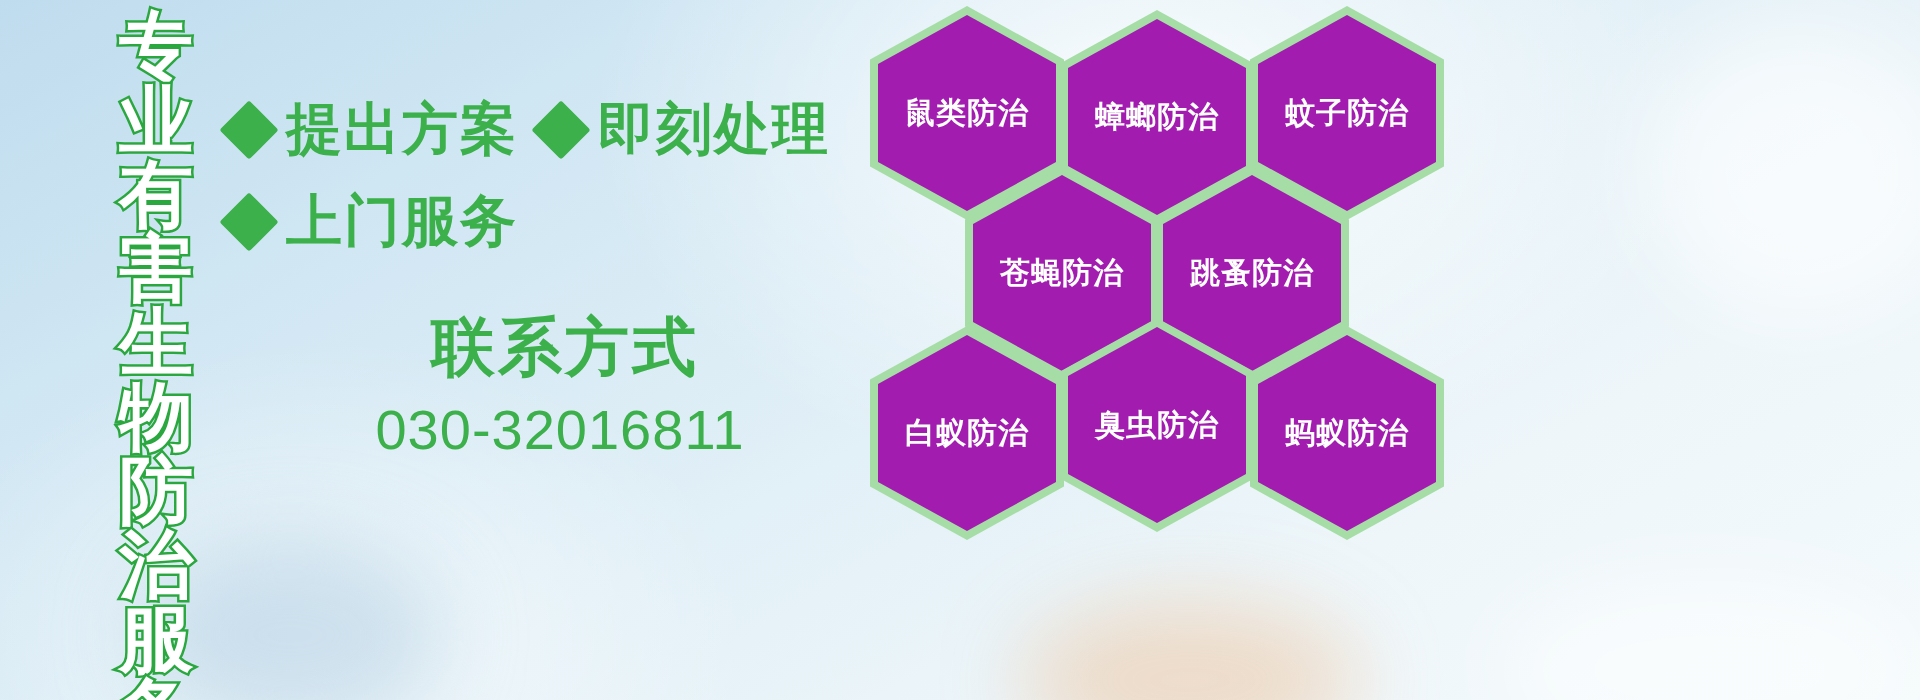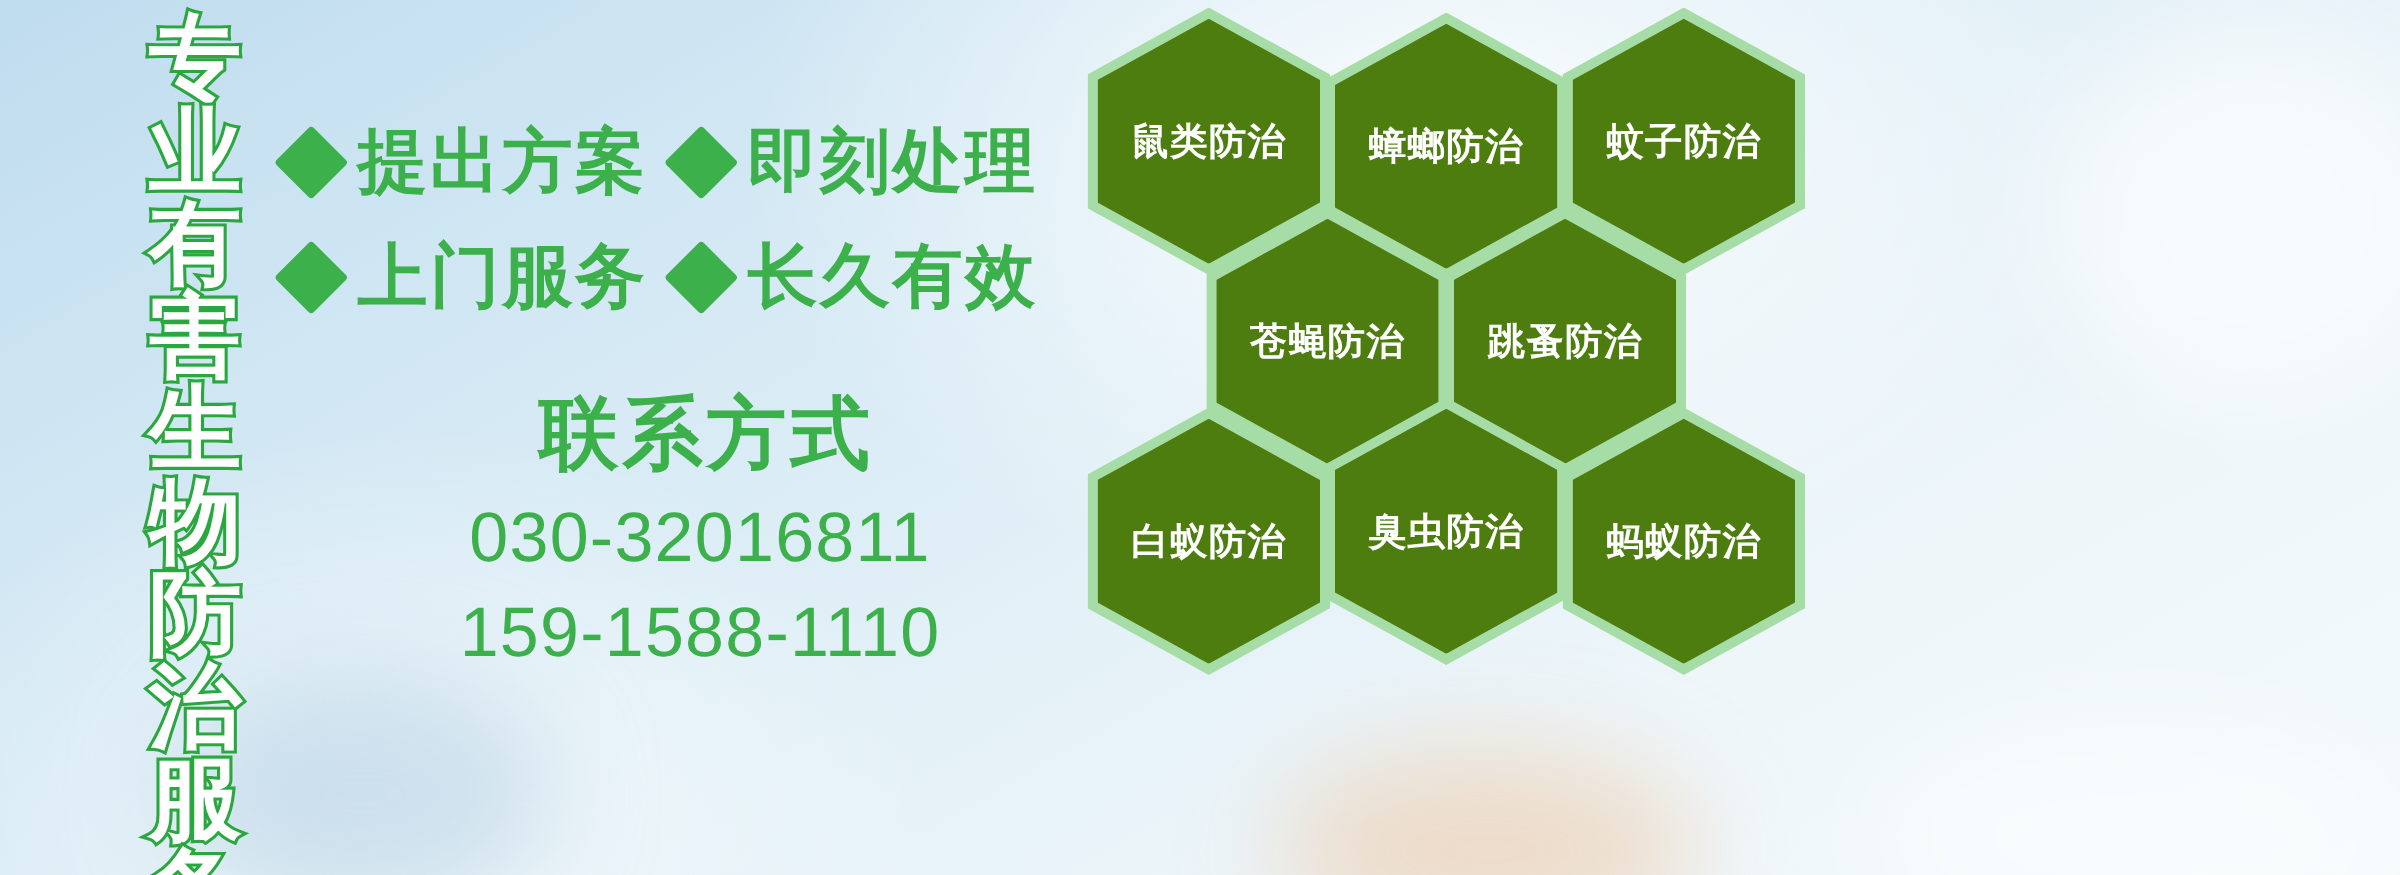--- a/index.html
+++ b/index.html
@@ -64,21 +64,21 @@
   
   #honeycomb{position:absolute;left:856px;top:0px;width:620px;height:580px;}
   .hex{
     position:absolute;width:194px;height:214px;
     display:flex;align-items:center;justify-content:center;
     background:#a6dda6;
     clip-path:polygon(50% 0%,100% 25%,100% 75%,50% 100%,0% 75%,0% 25%);
   }
   .hex .inner{
     position:absolute;left:8px;top:9px;width:178px;height:196px;
-    background:#4d7c0f;
+    background:#a21caf;
     clip-path:polygon(50% 0%,100% 25%,100% 75%,50% 100%,0% 75%,0% 25%);
     display:flex;align-items:center;justify-content:center;
   }
   .hex .lbl{
     position:relative;z-index:2;color:#ffffff;font-size:30px;font-weight:bold;
     letter-spacing:1px;white-space:nowrap;
   }
   
   .h1{left:14px;top:6px;}
   .h2{left:204px;top:10px;}
@@ -125,31 +125,26 @@
         <span class="dia"></span>
         <span class="ftext">即刻处理</span>
       </div>
     </div>
     <div class="frow">
       <div class="fitem">
         <span class="dia"></span>
         <span class="ftext">上门服务</span>
       </div>
       <span class="fgap"></span>
-      <div class="fitem">
-        <span class="dia"></span>
-        <span class="ftext">长久有效</span>
-      </div>
     </div>
   </div>
 
   <div id="contact">
     <div id="contact-title">联系方式</div>
     <div id="phone1" class="phone">030-32016811</div>
-    <div id="phone2" class="phone">159-1588-1110</div>
   </div>
 
   <div id="honeycomb">
 
     <div class="hex h1">
       <div class="inner">
         <span class="lbl">鼠类防治</span>
       </div>
     </div>
 

